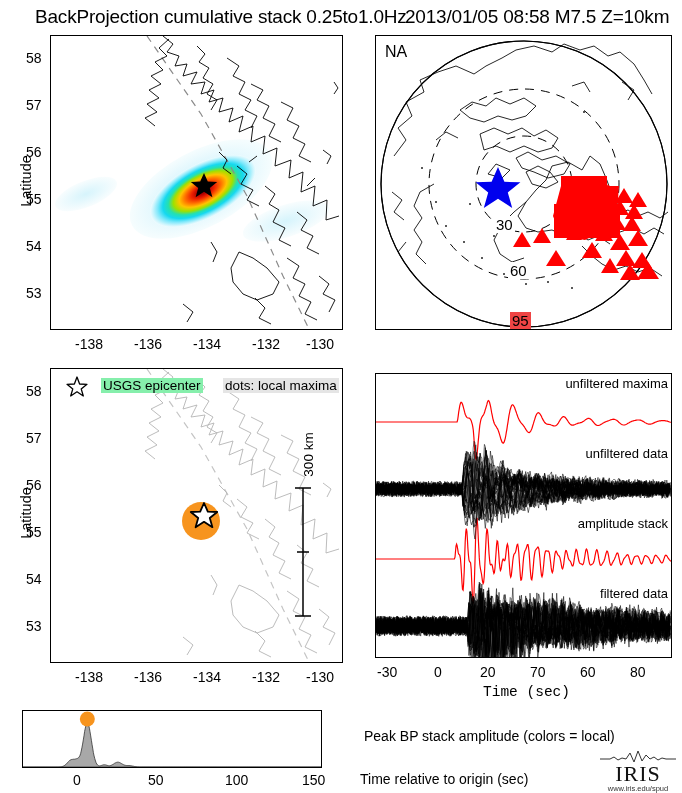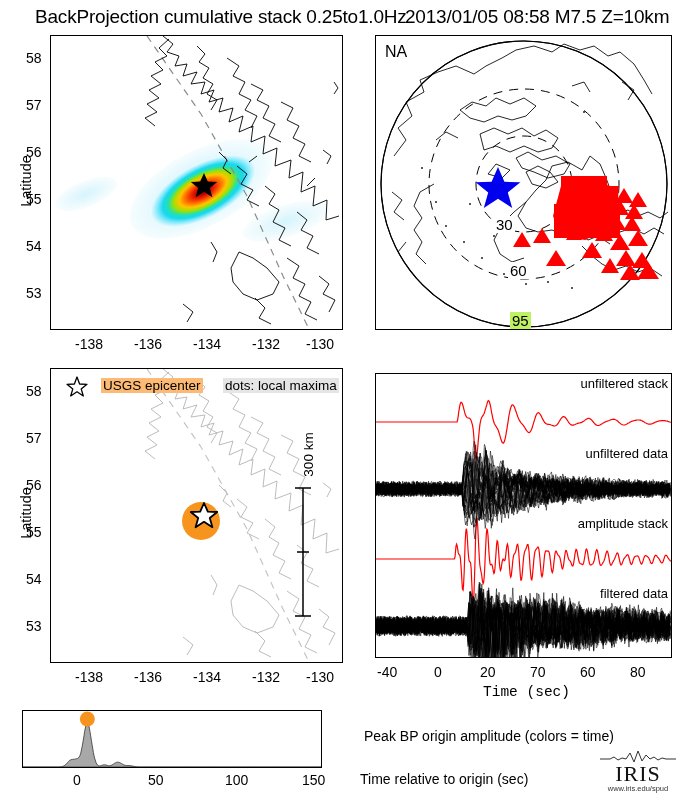--- a/index.html
+++ b/index.html
@@ -200,21 +200,21 @@
       </g>
 
       <g transform="translate(122,153)">
         <polygon points="0,-22 6.4,-7.2 22.4,-6.8 9.8,3.4 14.2,19 0,9.8 -14.2,19 -9.8,3.4 -22.4,-6.8 -6.4,-7.2" fill="#0000EE"></polygon>
       </g>
     </g>
   </svg>
   <div class="abs" style="left:9px;top:7px;font-size:16px;">NA</div>
   <div class="abs" style="left:118px;top:180px;font-size:15px;background:#fff;padding:0 2px;">30</div>
   <div class="abs" style="left:132px;top:226px;font-size:15px;background:#fff;padding:0 2px;">60</div>
-  <div class="abs" style="left:134px;top:276px;font-size:15px;background:#bef264;padding:0 2px;">95</div>
+  <div class="abs" style="left:134px;top:276px;font-size:15px;background:#ef4444;padding:0 2px;">95</div>
 </div>
 
 <div class="axbox" style="left:50px;top:368px;width:293px;height:295px;">
   <svg class="panel-svg" width="291" height="293" viewBox="0 0 291 293">
     <path d="M96 0 L150 78 L196 160 L232 240 L258 293" stroke="#c4c4c4" stroke-width="1.2" fill="none" stroke-dasharray="7 6"></path>
     <g stroke="#b4b4b4" stroke-width="0.9" fill="none" stroke-linejoin="round">
       <path d="M112 0 L122 8 L116 16 L128 20 L124 30 L136 28 L132 40 L146 36 L140 48
                L154 46 L150 58 L163 54 L158 66 L172 62 L168 76 L182 72 L178 86
                L192 80 L188 96 L202 90 L200 106 L214 100 L212 118 L226 112
                L224 130 L240 124 L238 142 L252 136 L250 156 L264 150 L262 170
@@ -250,21 +250,21 @@
       <line x1="252" y1="119" x2="252" y2="247"></line>
       <line x1="244" y1="119" x2="260" y2="119"></line>
       <line x1="244" y1="247" x2="260" y2="247"></line>
       <line x1="246" y1="183" x2="258" y2="183"></line>
     </g>
   </svg>
 
   <svg class="abs" style="left:14px;top:6px;" width="24" height="24" viewBox="0 0 24 24">
     <polygon points="12,2 14.6,9.0 22,9.3 16.2,13.9 18.3,21 12,16.8 5.7,21 7.8,13.9 2,9.3 9.4,9.0" fill="#fff" stroke="#000" stroke-width="1.3" stroke-linejoin="round"></polygon>
   </svg>
-  <div class="abs" style="left:50px;top:9px;font-size:13.5px;background:#fdba74;padding:0 2px;">USGS epicenter</div>
+  <div class="abs" style="left:50px;top:9px;font-size:13.5px;background:#86efac;padding:0 2px;">USGS epicenter</div>
   <div class="abs" style="left:172px;top:9px;font-size:13.5px;background:#e5e5e5;padding:0 2px;">dots: local maxima</div>
   <div class="abs" style="left:212px;top:78px;width:90px;text-align:center;font-size:13.5px;
               transform:rotate(-90deg);transform-origin:center center;">300 km</div>
 </div>
 <div class="axlabel-y" style="left:-24px;top:505px;width:100px;text-align:center;">Latitude</div>
 <div class="tick-lbl" style="left:26px;top:383px;">58</div>
 <div class="tick-lbl" style="left:26px;top:430px;">57</div>
 <div class="tick-lbl" style="left:26px;top:477px;">56</div>
 <div class="tick-lbl" style="left:26px;top:524px;">55</div>
 <div class="tick-lbl" style="left:26px;top:571px;">54</div>
@@ -329,44 +329,44 @@
         <path d="M0.0 248.3L0.9 244.1L1.7 247.6L2.6 247.1L3.4 253.3L4.3 248.7L5.2 247.8L6.0 257.0L6.9 252.6L7.7 247.5L8.6 245.9L9.5 256.9L10.3 258.8L11.2 257.2L12.0 244.0L12.9 246.1L13.8 259.0L14.6 251.8L15.5 255.4L16.3 245.8L17.2 259.1L18.1 246.1L18.9 248.2L19.8 252.5L20.7 246.5L21.5 250.0L22.4 249.1L23.2 255.4L24.1 243.1L25.0 259.0L25.8 259.1L26.7 247.1L27.5 244.5L28.4 243.1L29.3 257.6L30.1 258.9L31.0 244.1L31.8 244.2L32.7 253.5L33.6 252.7L34.4 244.8L35.3 245.3L36.1 250.6L37.0 257.2L37.9 249.7L38.7 244.7L39.6 258.2L40.4 244.9L41.3 254.8L42.2 242.1L43.0 245.3L43.9 251.4L44.7 252.9L45.6 252.9L46.5 256.8L47.3 247.5L48.2 242.6L49.0 246.8L49.9 242.4L50.8 242.3L51.6 249.1L52.5 247.0L53.3 255.5L54.2 256.7L55.1 251.1L55.9 251.2L56.8 251.7L57.6 243.2L58.5 242.0L59.4 247.4L60.2 253.0L61.1 248.9L62.0 259.2L62.8 257.1L63.7 253.2L64.5 247.1L65.4 255.9L66.3 246.8L67.1 242.2L68.0 258.4L68.8 242.3L69.7 242.0L70.6 251.1L71.4 248.8L72.3 243.5L73.1 254.9L74.0 248.2L74.9 250.1L75.7 244.0L76.6 259.1L77.4 256.5L78.3 251.3L79.2 246.8L80.0 242.9L80.9 244.8L81.7 249.8L82.6 247.3L83.5 258.7L84.3 242.3L85.2 255.7L86.0 257.0L86.9 249.0L87.8 248.7L88.6 259.3L89.5 249.5L90.3 243.6L91.2 253.4L92.1 266.8L92.9 269.7L93.8 270.6L94.6 264.2L95.5 250.3L96.4 234.5L97.2 238.9L98.1 230.5L98.9 251.9L99.8 259.9L100.7 257.2L101.5 255.1L102.4 274.1L103.3 270.5L104.1 248.8L105.0 231.1L105.8 226.8L106.7 246.5L107.6 239.2L108.4 253.7L109.3 253.2L110.1 261.9L111.0 273.1L111.9 264.4L112.7 264.5L113.6 236.4L114.4 234.7L115.3 242.1L116.2 252.7L117.0 241.8L117.9 242.4L118.7 256.5L119.6 267.7L120.5 276.7L121.3 261.3L122.2 255.0L123.0 245.4L123.9 246.9L124.8 235.9L125.6 237.8L126.5 247.7L127.3 257.0L128.2 256.0L129.1 276.2L129.9 266.9L130.8 252.7L131.6 246.6L132.5 244.6L133.4 246.7L134.2 242.5L135.1 241.4L135.9 245.6L136.8 258.1L137.7 270.3L138.5 259.8L139.4 259.7L140.2 242.6L141.1 239.6L142.0 246.1L142.8 245.9L143.7 246.5L144.6 240.6L145.4 246.0L146.3 268.1L147.1 256.1L148.0 253.5L148.9 254.0L149.7 254.5L150.6 256.1L151.4 248.9L152.3 229.9L153.2 232.1L154.0 248.3L154.9 258.0L155.7 264.6L156.6 259.1L157.5 255.7L158.3 256.5L159.2 253.2L160.0 241.6L160.9 239.7L161.8 231.5L162.6 240.2L163.5 253.7L164.3 260.2L165.2 258.2L166.1 254.4L166.9 248.6L167.8 248.2L168.6 239.2L169.5 247.6L170.4 238.9L171.2 250.2L172.1 256.4L172.9 261.3L173.8 252.4L174.7 259.9L175.5 264.9L176.4 250.4L177.2 242.4L178.1 239.5L179.0 239.0L179.8 246.6L180.7 256.1L181.5 253.3L182.4 263.8L183.3 260.6L184.1 252.4L185.0 260.4L185.9 260.4L186.7 254.0L187.6 231.8L188.4 246.2L189.3 248.4L190.2 255.4L191.0 247.0L191.9 247.4L192.7 261.8L193.6 260.5L194.5 252.9L195.3 254.1L196.2 241.1L197.0 250.2L197.9 243.8L198.8 256.1L199.6 253.4L200.5 246.4L201.3 252.3L202.2 260.0L203.1 250.3L203.9 246.4L204.8 237.5L205.6 243.3L206.5 251.3L207.4 254.6L208.2 254.7L209.1 247.3L209.9 258.3L210.8 262.1L211.7 264.3L212.5 261.2L213.4 252.7L214.2 250.8L215.1 245.9L216.0 249.3L216.8 237.7L217.7 248.7L218.5 254.8L219.4 250.8L220.3 262.1L221.1 248.0L222.0 250.3L222.8 245.9L223.7 243.8L224.6 251.4L225.4 252.9L226.3 248.1L227.2 258.9L228.0 254.8L228.9 267.5L229.7 248.5L230.6 254.2L231.5 254.7L232.3 243.3L233.2 242.8L234.0 239.4L234.9 240.5L235.8 254.7L236.6 247.6L237.5 265.5L238.3 250.4L239.2 262.4L240.1 247.9L240.9 255.2L241.8 251.4L242.6 250.9L243.5 236.8L244.4 251.3L245.2 258.3L246.1 248.8L246.9 251.6L247.8 256.4L248.7 261.4L249.5 258.0L250.4 252.7L251.2 245.1L252.1 240.4L253.0 251.3L253.8 253.0L254.7 258.5L255.5 249.7L256.4 253.3L257.3 258.0L258.1 246.2L259.0 245.2L259.8 248.4L260.7 247.9L261.6 248.2L262.4 244.0L263.3 248.8L264.1 252.2L265.0 258.8L265.9 248.8L266.7 253.5L267.6 257.2L268.4 254.6L269.3 247.4L270.2 252.8L271.0 240.0L271.9 258.2L272.8 248.0L273.6 262.4L274.5 256.1L275.3 249.7L276.2 262.1L277.1 244.7L277.9 247.2L278.8 249.6L279.6 247.4L280.5 257.1L281.4 246.7L282.2 246.9L283.1 254.3L283.9 263.0L284.8 262.9L285.7 253.7L286.5 245.8L287.4 253.0L288.2 240.9L289.1 256.1L290.0 247.6L290.8 242.8L291.7 259.6L292.5 246.5L293.4 251.3L294.3 254.8"></path>
         <path d="M0.0 250.2L0.9 248.4L1.7 259.6L2.6 252.6L3.4 262.2L4.3 257.1L5.2 255.0L6.0 257.4L6.9 260.2L7.7 251.8L8.6 261.9L9.5 249.6L10.3 255.3L11.2 251.0L12.0 252.1L12.9 259.8L13.8 249.9L14.6 260.1L15.5 257.9L16.3 253.9L17.2 252.6L18.1 261.5L18.9 257.9L19.8 256.0L20.7 259.1L21.5 261.8L22.4 254.5L23.2 250.9L24.1 245.7L25.0 254.2L25.8 255.3L26.7 245.0L27.5 250.1L28.4 246.3L29.3 251.2L30.1 250.6L31.0 255.2L31.8 247.0L32.7 246.2L33.6 260.0L34.4 259.9L35.3 246.5L36.1 245.2L37.0 257.0L37.9 256.2L38.7 260.4L39.6 258.6L40.4 251.7L41.3 255.6L42.2 253.4L43.0 256.4L43.9 245.7L44.7 247.8L45.6 248.7L46.5 256.4L47.3 258.2L48.2 254.4L49.0 261.5L49.9 257.1L50.8 261.9L51.6 245.9L52.5 251.7L53.3 262.3L54.2 260.3L55.1 252.6L55.9 250.3L56.8 246.4L57.6 245.2L58.5 256.3L59.4 252.6L60.2 251.4L61.1 249.9L62.0 259.8L62.8 256.5L63.7 257.5L64.5 255.9L65.4 244.9L66.3 252.0L67.1 245.2L68.0 248.4L68.8 245.4L69.7 257.4L70.6 250.0L71.4 245.7L72.3 253.4L73.1 249.7L74.0 256.8L74.9 260.2L75.7 259.9L76.6 259.2L77.4 252.9L78.3 249.0L79.2 257.8L80.0 256.1L80.9 244.9L81.7 258.8L82.6 249.9L83.5 254.9L84.3 258.5L85.2 248.8L86.0 249.3L86.9 258.7L87.8 246.7L88.6 260.8L89.5 254.1L90.3 249.6L91.2 250.3L92.1 256.8L92.9 260.1L93.8 252.4L94.6 243.7L95.5 233.8L96.4 235.8L97.2 235.9L98.1 260.6L98.9 266.5L99.8 276.6L100.7 281.2L101.5 275.5L102.4 263.5L103.3 236.2L104.1 229.0L105.0 233.4L105.8 242.5L106.7 254.6L107.6 260.9L108.4 265.1L109.3 267.7L110.1 280.2L111.0 271.0L111.9 240.0L112.7 223.2L113.6 235.6L114.4 242.2L115.3 243.8L116.2 256.4L117.0 249.7L117.9 264.0L118.7 287.9L119.6 272.8L120.5 245.8L121.3 239.6L122.2 228.1L123.0 242.1L123.9 251.6L124.8 247.6L125.6 249.3L126.5 272.3L127.3 276.1L128.2 268.4L129.1 256.6L129.9 239.2L130.8 232.0L131.6 235.9L132.5 247.9L133.4 249.5L134.2 245.6L135.1 256.6L135.9 283.1L136.8 280.0L137.7 265.3L138.5 244.4L139.4 238.6L140.2 238.1L141.1 245.3L142.0 240.3L142.8 244.2L143.7 262.6L144.6 272.9L145.4 277.0L146.3 267.8L147.1 257.9L148.0 250.0L148.9 255.1L149.7 244.9L150.6 245.4L151.4 235.6L152.3 256.3L153.2 266.6L154.0 273.2L154.9 259.4L155.7 259.7L156.6 260.1L157.5 253.0L158.3 247.1L159.2 233.5L160.0 236.7L160.9 245.4L161.8 261.0L162.6 272.7L163.5 264.4L164.3 266.6L165.2 256.9L166.1 251.2L166.9 249.7L167.8 246.3L168.6 231.8L169.5 234.6L170.4 249.7L171.2 265.1L172.1 257.8L172.9 267.8L173.8 269.7L174.7 252.6L175.5 261.9L176.4 241.5L177.2 236.0L178.1 234.3L179.0 246.1L179.8 261.4L180.7 266.8L181.5 255.5L182.4 261.9L183.3 257.8L184.1 259.4L185.0 242.8L185.9 246.9L186.7 238.9L187.6 253.5L188.4 260.3L189.3 259.4L190.2 255.5L191.0 271.8L191.9 272.8L192.7 260.0L193.6 244.5L194.5 242.8L195.3 234.9L196.2 244.1L197.0 254.3L197.9 252.1L198.8 266.3L199.6 258.0L200.5 257.7L201.3 261.9L202.2 258.4L203.1 237.6L203.9 232.8L204.8 236.8L205.6 256.2L206.5 253.0L207.4 260.0L208.2 252.0L209.1 269.7L209.9 259.2L210.8 249.9L211.7 258.0L212.5 248.6L213.4 240.3L214.2 238.0L215.1 255.2L216.0 244.4L216.8 262.0L217.7 264.2L218.5 266.4L219.4 257.4L220.3 261.1L221.1 244.4L222.0 252.0L222.8 238.6L223.7 252.3L224.6 242.4L225.4 252.1L226.3 262.0L227.2 269.7L228.0 269.4L228.9 265.1L229.7 242.3L230.6 247.3L231.5 247.9L232.3 245.3L233.2 250.2L234.0 255.4L234.9 253.9L235.8 258.7L236.6 258.2L237.5 267.0L238.3 252.2L239.2 255.2L240.1 256.6L240.9 241.2L241.8 240.3L242.6 255.2L243.5 263.6L244.4 265.8L245.2 258.9L246.1 260.2L246.9 252.9L247.8 246.4L248.7 250.9L249.5 239.4L250.4 237.9L251.2 252.2L252.1 250.4L253.0 262.6L253.8 265.2L254.7 259.6L255.5 251.8L256.4 257.6L257.3 258.5L258.1 247.8L259.0 237.5L259.8 248.8L260.7 257.6L261.6 254.2L262.4 257.6L263.3 255.8L264.1 263.6L265.0 258.2L265.9 246.3L266.7 254.3L267.6 240.4L268.4 253.0L269.3 253.5L270.2 252.5L271.0 260.6L271.9 250.6L272.8 254.0L273.6 260.5L274.5 250.1L275.3 256.5L276.2 250.9L277.1 240.5L277.9 240.2L278.8 242.8L279.6 260.6L280.5 259.3L281.4 252.0L282.2 265.2L283.1 264.0L283.9 250.3L284.8 255.6L285.7 244.0L286.5 255.4L287.4 243.8L288.2 244.5L289.1 261.0L290.0 260.6L290.8 266.8L291.7 258.4L292.5 257.1L293.4 254.4L294.3 253.7"></path>
         <path d="M0.0 249.0L0.9 251.1L1.7 258.4L2.6 258.2L3.4 247.1L4.3 259.6L5.2 257.4L6.0 249.7L6.9 254.2L7.7 255.1L8.6 258.6L9.5 255.7L10.3 250.8L11.2 249.5L12.0 256.9L12.9 244.8L13.8 244.5L14.6 247.8L15.5 245.0L16.3 251.4L17.2 259.1L18.1 255.7L18.9 251.5L19.8 246.6L20.7 247.5L21.5 260.0L22.4 248.4L23.2 252.4L24.1 244.4L25.0 261.3L25.8 256.8L26.7 258.7L27.5 251.2L28.4 250.9L29.3 245.2L30.1 260.5L31.0 246.7L31.8 250.2L32.7 247.3L33.6 251.5L34.4 244.0L35.3 256.2L36.1 255.1L37.0 245.8L37.9 255.9L38.7 248.4L39.6 261.2L40.4 249.5L41.3 245.5L42.2 260.1L43.0 246.2L43.9 249.1L44.7 255.2L45.6 258.5L46.5 252.1L47.3 253.3L48.2 255.3L49.0 252.0L49.9 248.9L50.8 247.4L51.6 251.0L52.5 245.0L53.3 257.8L54.2 247.8L55.1 256.3L55.9 249.2L56.8 252.7L57.6 259.6L58.5 247.5L59.4 244.1L60.2 253.0L61.1 252.5L62.0 249.7L62.8 246.5L63.7 260.2L64.5 248.7L65.4 247.8L66.3 249.8L67.1 260.3L68.0 253.0L68.8 251.7L69.7 257.9L70.6 249.3L71.4 247.3L72.3 251.5L73.1 261.1L74.0 247.2L74.9 261.3L75.7 249.5L76.6 244.8L77.4 260.4L78.3 250.1L79.2 254.8L80.0 260.2L80.9 249.8L81.7 259.5L82.6 254.7L83.5 245.0L84.3 261.2L85.2 255.9L86.0 257.6L86.9 251.3L87.8 247.0L88.6 245.8L89.5 255.2L90.3 252.9L91.2 245.6L92.1 242.2L92.9 228.1L93.8 235.6L94.6 253.9L95.5 261.8L96.4 260.5L97.2 266.2L98.1 279.2L98.9 268.1L99.8 245.5L100.7 239.0L101.5 241.8L102.4 233.5L103.3 242.7L104.1 250.3L105.0 256.7L105.8 265.4L106.7 286.1L107.6 276.2L108.4 252.9L109.3 240.7L110.1 244.6L111.0 242.2L111.9 233.8L112.7 237.1L113.6 246.0L114.4 260.1L115.3 283.3L116.2 273.0L117.0 263.1L117.9 251.8L118.7 234.6L119.6 241.2L120.5 237.7L121.3 237.5L122.2 250.6L123.0 261.8L123.9 280.5L124.8 276.1L125.6 265.2L126.5 258.2L127.3 248.5L128.2 250.9L129.1 235.8L129.9 230.1L130.8 236.1L131.6 256.1L132.5 268.3L133.4 273.2L134.2 271.7L135.1 260.8L135.9 244.2L136.8 247.3L137.7 235.8L138.5 230.6L139.4 239.1L140.2 253.9L141.1 264.4L142.0 273.7L142.8 264.6L143.7 251.9L144.6 257.2L145.4 248.2L146.3 241.9L147.1 234.6L148.0 228.3L148.9 242.7L149.7 254.0L150.6 266.0L151.4 267.2L152.3 267.4L153.2 260.6L154.0 250.2L154.9 247.5L155.7 233.7L156.6 234.2L157.5 237.8L158.3 247.7L159.2 269.7L160.0 258.7L160.9 263.4L161.8 269.0L162.6 256.8L163.5 255.8L164.3 249.8L165.2 233.3L166.1 236.3L166.9 247.3L167.8 250.1L168.6 267.4L169.5 265.3L170.4 267.1L171.2 259.4L172.1 254.3L172.9 254.9L173.8 239.2L174.7 243.8L175.5 241.7L176.4 250.6L177.2 247.2L178.1 263.6L179.0 255.0L179.8 264.3L180.7 262.7L181.5 255.5L182.4 235.3L183.3 234.2L184.1 243.5L185.0 244.7L185.9 254.1L186.7 248.9L187.6 267.4L188.4 270.0L189.3 268.4L190.2 253.3L191.0 239.6L191.9 233.6L192.7 249.0L193.6 241.3L194.5 255.8L195.3 259.0L196.2 265.2L197.0 258.4L197.9 274.2L198.8 264.5L199.6 257.1L200.5 250.3L201.3 245.5L202.2 238.7L203.1 254.3L203.9 251.1L204.8 257.3L205.6 266.4L206.5 267.9L207.4 255.2L208.2 248.7L209.1 250.8L209.9 243.1L210.8 252.0L211.7 244.9L212.5 245.0L213.4 249.1L214.2 265.4L215.1 273.0L216.0 270.6L216.8 252.5L217.7 246.9L218.5 243.1L219.4 241.1L220.3 252.9L221.1 240.3L222.0 245.4L222.8 252.5L223.7 258.9L224.6 255.8L225.4 259.8L226.3 254.6L227.2 254.9L228.0 250.6L228.9 249.2L229.7 246.2L230.6 244.6L231.5 246.9L232.3 266.6L233.2 259.7L234.0 257.8L234.9 265.5L235.8 261.1L236.6 247.8L237.5 254.7L238.3 249.4L239.2 245.0L240.1 245.0L240.9 248.0L241.8 254.0L242.6 256.6L243.5 265.2L244.4 261.7L245.2 245.3L246.1 256.6L246.9 239.3L247.8 238.4L248.7 244.3L249.5 247.2L250.4 265.3L251.2 263.4L252.1 264.5L253.0 258.1L253.8 256.2L254.7 242.9L255.5 254.2L256.4 240.6L257.3 247.6L258.1 260.0L259.0 260.7L259.8 265.4L260.7 255.0L261.6 265.7L262.4 261.2L263.3 253.4L264.1 246.1L265.0 243.3L265.9 254.0L266.7 249.5L267.6 248.1L268.4 260.6L269.3 250.8L270.2 259.7L271.0 257.0L271.9 254.2L272.8 246.1L273.6 243.6L274.5 253.0L275.3 255.8L276.2 257.2L277.1 258.1L277.9 256.9L278.8 265.2L279.6 260.6L280.5 252.9L281.4 245.2L282.2 247.6L283.1 249.9L283.9 247.2L284.8 248.2L285.7 252.7L286.5 255.9L287.4 262.6L288.2 250.8L289.1 255.4L290.0 261.6L290.8 257.9L291.7 254.3L292.5 241.2L293.4 253.8L294.3 252.2"></path>
         <path d="M0.0 251.0L0.9 258.0L1.7 254.1L2.6 259.3L3.4 251.8L4.3 242.4L5.2 244.7L6.0 250.9L6.9 256.5L7.7 245.5L8.6 242.6L9.5 248.6L10.3 253.4L11.2 254.9L12.0 250.1L12.9 242.7L13.8 259.5L14.6 244.5L15.5 242.8L16.3 251.3L17.2 256.1L18.1 244.4L18.9 245.8L19.8 243.0L20.7 258.9L21.5 255.9L22.4 245.7L23.2 247.6L24.1 250.7L25.0 259.3L25.8 243.8L26.7 250.0L27.5 257.0L28.4 243.2L29.3 246.6L30.1 256.8L31.0 244.8L31.8 246.0L32.7 253.2L33.6 243.7L34.4 255.1L35.3 257.3L36.1 248.4L37.0 246.1L37.9 248.7L38.7 248.5L39.6 249.5L40.4 246.3L41.3 249.8L42.2 251.9L43.0 245.1L43.9 247.4L44.7 248.9L45.6 257.2L46.5 255.3L47.3 251.0L48.2 244.6L49.0 246.1L49.9 249.0L50.8 254.6L51.6 248.7L52.5 256.6L53.3 253.6L54.2 252.0L55.1 244.8L55.9 245.8L56.8 247.8L57.6 252.1L58.5 251.8L59.4 255.9L60.2 243.7L61.1 243.8L62.0 247.3L62.8 249.8L63.7 258.7L64.5 242.4L65.4 252.8L66.3 253.5L67.1 256.0L68.0 250.7L68.8 244.3L69.7 256.0L70.6 248.7L71.4 258.9L72.3 250.8L73.1 253.1L74.0 249.4L74.9 246.8L75.7 254.0L76.6 247.6L77.4 253.8L78.3 253.9L79.2 253.1L80.0 252.9L80.9 256.7L81.7 250.8L82.6 243.3L83.5 257.5L84.3 247.4L85.2 256.4L86.0 248.5L86.9 242.6L87.8 247.7L88.6 243.7L89.5 248.4L90.3 250.7L91.2 256.4L92.1 235.4L92.9 229.6L93.8 237.0L94.6 236.7L95.5 257.3L96.4 274.0L97.2 267.8L98.1 282.8L98.9 268.3L99.8 262.7L100.7 232.7L101.5 225.6L102.4 230.6L103.3 234.4L104.1 236.2L105.0 248.7L105.8 263.6L106.7 278.4L107.6 285.1L108.4 259.9L109.3 229.1L110.1 227.7L111.0 232.2L111.9 230.5L112.7 232.6L113.6 234.1L114.4 259.0L115.3 281.2L116.2 291.0L117.0 258.7L117.9 247.3L118.7 230.5L119.6 241.6L120.5 238.2L121.3 226.9L122.2 237.4L123.0 249.3L123.9 268.1L124.8 285.3L125.6 275.2L126.5 257.6L127.3 248.0L128.2 247.9L129.1 239.3L129.9 235.1L130.8 228.3L131.6 241.3L132.5 268.1L133.4 284.4L134.2 265.7L135.1 256.5L135.9 246.0L136.8 257.4L137.7 242.0L138.5 235.8L139.4 229.4L140.2 230.5L141.1 259.1L142.0 264.8L142.8 263.4L143.7 259.1L144.6 256.2L145.4 249.1L146.3 241.7L147.1 235.2L148.0 234.7L148.9 234.9L149.7 256.2L150.6 271.7L151.4 260.4L152.3 265.0L153.2 268.7L154.0 262.0L154.9 245.0L155.7 238.4L156.6 232.2L157.5 223.4L158.3 237.2L159.2 265.0L160.0 270.9L160.9 254.5L161.8 254.3L162.6 269.5L163.5 266.9L164.3 237.2L165.2 237.3L166.1 231.5L166.9 234.4L167.8 244.3L168.6 256.6L169.5 253.4L170.4 260.6L171.2 263.5L172.1 261.6L172.9 252.7L173.8 245.0L174.7 234.4L175.5 244.9L176.4 254.6L177.2 255.1L178.1 255.2L179.0 255.4L179.8 273.0L180.7 266.9L181.5 261.3L182.4 249.9L183.3 231.7L184.1 244.0L185.0 236.5L185.9 245.1L186.7 249.4L187.6 256.2L188.4 265.2L189.3 267.3L190.2 258.0L191.0 244.0L191.9 247.3L192.7 231.6L193.6 239.1L194.5 248.8L195.3 248.5L196.2 258.7L197.0 269.6L197.9 276.0L198.8 265.5L199.6 253.3L200.5 250.6L201.3 232.3L202.2 234.3L203.1 240.9L203.9 243.9L204.8 241.8L205.6 253.2L206.5 269.8L207.4 272.7L208.2 261.0L209.1 243.6L209.9 244.5L210.8 239.8L211.7 241.7L212.5 245.8L213.4 248.1L214.2 263.7L215.1 271.9L216.0 267.0L216.8 250.6L217.7 260.6L218.5 239.6L219.4 239.0L220.3 240.4L221.1 241.7L222.0 246.6L222.8 247.3L223.7 265.8L224.6 267.1L225.4 263.8L226.3 256.1L227.2 244.8L228.0 246.2L228.9 251.1L229.7 232.2L230.6 233.9L231.5 248.8L232.3 259.0L233.2 267.8L234.0 262.4L234.9 262.3L235.8 248.8L236.6 244.4L237.5 246.2L238.3 235.5L239.2 232.0L240.1 243.7L240.9 253.2L241.8 254.0L242.6 257.4L243.5 251.3L244.4 260.6L245.2 257.6L246.1 252.8L246.9 240.3L247.8 239.8L248.7 243.9L249.5 252.8L250.4 255.3L251.2 249.2L252.1 256.6L253.0 251.9L253.8 249.4L254.7 242.8L255.5 238.6L256.4 234.2L257.3 246.8L258.1 249.9L259.0 250.6L259.8 259.2L260.7 265.2L261.6 264.6L262.4 254.8L263.3 249.2L264.1 251.5L265.0 239.5L265.9 237.3L266.7 246.9L267.6 257.2L268.4 244.8L269.3 257.8L270.2 250.8L271.0 260.1L271.9 261.4L272.8 253.3L273.6 246.6L274.5 243.4L275.3 240.5L276.2 250.7L277.1 243.9L277.9 250.7L278.8 249.5L279.6 260.0L280.5 257.5L281.4 257.2L282.2 238.7L283.1 238.2L283.9 238.9L284.8 252.5L285.7 253.7L286.5 254.2L287.4 247.8L288.2 267.0L289.1 255.7L290.0 252.3L290.8 249.0L291.7 250.0L292.5 239.4L293.4 247.8L294.3 254.0"></path>
         <path d="M0.0 259.1L0.9 247.9L1.7 250.1L2.6 251.9L3.4 249.0L4.3 254.6L5.2 259.5L6.0 245.9L6.9 258.6L7.7 245.5L8.6 255.4L9.5 257.6L10.3 258.0L11.2 256.3L12.0 244.6L12.9 253.2L13.8 244.0L14.6 250.9L15.5 259.6L16.3 260.7L17.2 247.3L18.1 250.7L18.9 255.7L19.8 258.6L20.7 250.7L21.5 251.1L22.4 253.2L23.2 259.8L24.1 250.1L25.0 259.1L25.8 255.7L26.7 252.3L27.5 260.0L28.4 246.2L29.3 255.6L30.1 244.3L31.0 254.4L31.8 249.8L32.7 257.0L33.6 257.2L34.4 260.8L35.3 246.2L36.1 257.4L37.0 253.4L37.9 250.9L38.7 259.8L39.6 248.1L40.4 259.2L41.3 251.6L42.2 247.4L43.0 260.5L43.9 259.3L44.7 245.1L45.6 245.6L46.5 253.3L47.3 254.7L48.2 259.4L49.0 246.5L49.9 260.5L50.8 248.2L51.6 248.1L52.5 248.3L53.3 259.3L54.2 246.1L55.1 260.9L55.9 254.9L56.8 245.0L57.6 257.8L58.5 261.0L59.4 254.5L60.2 252.5L61.1 249.2L62.0 246.2L62.8 259.2L63.7 259.8L64.5 254.5L65.4 248.0L66.3 252.9L67.1 259.1L68.0 258.1L68.8 244.8L69.7 253.7L70.6 256.8L71.4 250.1L72.3 244.9L73.1 253.0L74.0 247.9L74.9 248.3L75.7 250.7L76.6 255.8L77.4 259.7L78.3 250.9L79.2 256.6L80.0 247.1L80.9 247.5L81.7 246.0L82.6 253.0L83.5 251.6L84.3 246.7L85.2 250.5L86.0 258.1L86.9 249.3L87.8 247.2L88.6 246.5L89.5 250.5L90.3 244.8L91.2 255.2L92.1 242.5L92.9 232.0L93.8 240.0L94.6 263.7L95.5 276.9L96.4 287.8L97.2 272.5L98.1 268.2L98.9 242.1L99.8 229.1L100.7 227.3L101.5 235.9L102.4 241.1L103.3 251.5L104.1 256.2L105.0 280.9L105.8 285.8L106.7 278.2L107.6 248.9L108.4 235.5L109.3 223.8L110.1 245.1L111.0 235.6L111.9 246.2L112.7 239.2L113.6 274.1L114.4 283.3L115.3 288.5L116.2 258.3L117.0 239.1L117.9 230.3L118.7 241.4L119.6 236.9L120.5 232.8L121.3 233.1L122.2 262.7L123.0 285.7L123.9 282.6L124.8 260.3L125.6 248.3L126.5 240.7L127.3 241.1L128.2 236.1L129.1 226.3L129.9 228.6L130.8 249.9L131.6 272.2L132.5 275.3L133.4 270.8L134.2 256.3L135.1 255.8L135.9 238.5L136.8 245.9L137.7 234.4L138.5 228.4L139.4 252.2L140.2 275.1L141.1 283.9L142.0 266.5L142.8 254.6L143.7 258.7L144.6 258.6L145.4 249.5L146.3 235.7L147.1 233.3L148.0 248.1L148.9 254.4L149.7 263.5L150.6 266.2L151.4 261.3L152.3 263.0L153.2 255.2L154.0 254.8L154.9 232.6L155.7 227.9L156.6 231.1L157.5 249.2L158.3 268.8L159.2 258.1L160.0 263.9L160.9 258.4L161.8 263.5L162.6 248.6L163.5 231.6L164.3 230.7L165.2 232.8L166.1 243.9L166.9 250.1L167.8 265.5L168.6 262.3L169.5 273.4L170.4 274.4L171.2 252.9L172.1 242.9L172.9 239.6L173.8 224.6L174.7 236.7L175.5 257.6L176.4 254.1L177.2 265.1L178.1 270.1L179.0 267.5L179.8 266.1L180.7 242.5L181.5 233.6L182.4 238.3L183.3 239.8L184.1 256.3L185.0 250.7L185.9 257.2L186.7 263.7L187.6 261.6L188.4 274.4L189.3 256.2L190.2 238.2L191.0 245.9L191.9 240.4L192.7 250.2L193.6 253.0L194.5 244.1L195.3 255.9L196.2 268.6L197.0 268.7L197.9 260.6L198.8 251.7L199.6 234.7L200.5 237.1L201.3 244.0L202.2 244.0L203.1 243.7L203.9 254.3L204.8 268.4L205.6 269.2L206.5 263.5L207.4 252.6L208.2 251.6L209.1 240.4L209.9 247.5L210.8 234.4L211.7 246.0L212.5 248.9L213.4 257.8L214.2 266.0L215.1 260.0L216.0 250.3L216.8 253.6L217.7 252.8L218.5 237.9L219.4 243.3L220.3 237.1L221.1 252.9L222.0 262.2L222.8 257.7L223.7 259.6L224.6 254.9L225.4 252.2L226.3 251.9L227.2 237.7L228.0 245.5L228.9 237.7L229.7 242.8L230.6 259.3L231.5 264.6L232.3 266.3L233.2 265.7L234.0 262.5L234.9 250.1L235.8 243.4L236.6 239.1L237.5 246.0L238.3 234.7L239.2 251.9L240.1 262.6L240.9 255.1L241.8 260.1L242.6 261.8L243.5 248.8L244.4 246.1L245.2 252.9L246.1 245.4L246.9 243.2L247.8 255.8L248.7 249.8L249.5 259.2L250.4 260.8L251.2 257.1L252.1 255.1L253.0 248.6L253.8 246.1L254.7 251.3L255.5 244.9L256.4 237.1L257.3 245.3L258.1 256.9L259.0 259.4L259.8 265.5L260.7 252.1L261.6 257.2L262.4 248.4L263.3 247.1L264.1 241.2L265.0 239.6L265.9 247.2L266.7 253.1L267.6 264.3L268.4 256.6L269.3 255.1L270.2 261.9L271.0 260.6L271.9 247.4L272.8 251.4L273.6 245.9L274.5 252.0L275.3 258.9L276.2 246.0L277.1 261.8L277.9 264.0L278.8 253.4L279.6 253.2L280.5 257.7L281.4 238.1L282.2 246.6L283.1 251.8L283.9 256.1L284.8 248.4L285.7 256.8L286.5 255.5L287.4 264.9L288.2 264.4L289.1 260.1L290.0 249.0L290.8 252.3L291.7 241.9L292.5 251.9L293.4 245.9L294.3 256.7"></path>
         <path d="M0.0 258.7L0.9 254.8L1.7 253.3L2.6 251.6L3.4 245.5L4.3 254.1L5.2 252.2L6.0 247.9L6.9 254.5L7.7 250.5L8.6 258.5L9.5 247.4L10.3 254.7L11.2 247.6L12.0 249.6L12.9 254.4L13.8 243.2L14.6 255.0L15.5 245.1L16.3 251.8L17.2 258.6L18.1 243.0L18.9 258.0L19.8 248.0L20.7 247.0L21.5 254.9L22.4 244.1L23.2 257.9L24.1 255.0L25.0 258.0L25.8 251.9L26.7 252.8L27.5 259.6L28.4 245.7L29.3 253.1L30.1 248.3L31.0 253.6L31.8 251.9L32.7 251.3L33.6 245.4L34.4 244.2L35.3 248.8L36.1 247.2L37.0 253.8L37.9 249.1L38.7 251.9L39.6 255.4L40.4 251.7L41.3 257.7L42.2 250.2L43.0 257.0L43.9 255.3L44.7 257.5L45.6 252.5L46.5 257.9L47.3 254.4L48.2 257.0L49.0 250.3L49.9 259.5L50.8 257.4L51.6 243.1L52.5 253.4L53.3 244.6L54.2 248.9L55.1 252.2L55.9 242.9L56.8 245.9L57.6 259.1L58.5 253.4L59.4 245.8L60.2 256.0L61.1 256.7L62.0 256.0L62.8 248.0L63.7 251.3L64.5 244.8L65.4 252.5L66.3 248.4L67.1 259.9L68.0 256.5L68.8 257.8L69.7 248.5L70.6 247.0L71.4 260.3L72.3 257.8L73.1 254.1L74.0 244.7L74.9 260.2L75.7 251.8L76.6 256.4L77.4 251.3L78.3 253.5L79.2 256.4L80.0 248.7L80.9 246.1L81.7 253.8L82.6 257.1L83.5 259.0L84.3 247.1L85.2 257.7L86.0 253.2L86.9 251.8L87.8 250.6L88.6 247.0L89.5 247.3L90.3 246.6L91.2 257.1L92.1 255.1L92.9 268.5L93.8 263.6L94.6 269.7L95.5 263.0L96.4 257.6L97.2 234.2L98.1 231.8L98.9 237.6L99.8 242.8L100.7 257.5L101.5 259.5L102.4 260.3L103.3 282.2L104.1 281.9L105.0 260.2L105.8 237.7L106.7 219.5L107.6 227.6L108.4 250.8L109.3 248.3L110.1 240.9L111.0 254.7L111.9 265.9L112.7 280.4L113.6 271.2L114.4 252.5L115.3 237.7L116.2 239.5L117.0 245.3L117.9 236.8L118.7 238.8L119.6 255.7L120.5 264.3L121.3 280.9L122.2 273.1L123.0 261.0L123.9 233.2L124.8 246.8L125.6 240.5L126.5 238.0L127.3 228.7L128.2 248.9L129.1 264.2L129.9 270.6L130.8 274.4L131.6 261.2L132.5 242.3L133.4 252.1L134.2 240.1L135.1 244.3L135.9 234.3L136.8 246.4L137.7 249.9L138.5 275.6L139.4 268.7L140.2 269.4L141.1 245.0L142.0 255.7L142.8 245.4L143.7 235.6L144.6 229.3L145.4 230.2L146.3 253.9L147.1 270.9L148.0 262.1L148.9 269.8L149.7 261.8L150.6 255.2L151.4 252.3L152.3 250.4L153.2 230.2L154.0 237.4L154.9 251.7L155.7 257.1L156.6 263.6L157.5 255.9L158.3 261.1L159.2 265.6L160.0 257.0L160.9 244.5L161.8 236.5L162.6 236.0L163.5 249.3L164.3 260.8L165.2 259.6L166.1 262.2L166.9 266.8L167.8 263.3L168.6 250.6L169.5 257.5L170.4 236.2L171.2 228.8L172.1 235.8L172.9 248.8L173.8 262.2L174.7 263.1L175.5 255.1L176.4 263.9L177.2 266.5L178.1 246.4L179.0 241.3L179.8 238.4L180.7 235.8L181.5 240.2L182.4 248.5L183.3 248.0L184.1 258.1L185.0 259.5L185.9 258.0L186.7 265.0L187.6 251.9L188.4 230.2L189.3 235.1L190.2 241.9L191.0 249.3L191.9 252.4L192.7 263.3L193.6 258.4L194.5 269.3L195.3 262.9L196.2 254.7L197.0 247.3L197.9 247.6L198.8 250.1L199.6 238.0L200.5 252.5L201.3 250.8L202.2 260.9L203.1 270.8L203.9 263.9L204.8 252.7L205.6 251.2L206.5 235.4L207.4 237.8L208.2 244.6L209.1 241.3L209.9 246.5L210.8 254.3L211.7 268.4L212.5 259.3L213.4 254.0L214.2 242.5L215.1 247.3L216.0 241.8L216.8 241.0L217.7 248.1L218.5 246.4L219.4 253.8L220.3 252.3L221.1 267.2L222.0 257.9L222.8 246.9L223.7 251.4L224.6 255.1L225.4 249.7L226.3 251.1L227.2 249.3L228.0 243.1L228.9 259.8L229.7 253.7L230.6 262.6L231.5 258.5L232.3 259.2L233.2 256.8L234.0 238.8L234.9 251.2L235.8 246.2L236.6 241.5L237.5 262.9L238.3 259.0L239.2 265.9L240.1 264.0L240.9 258.6L241.8 252.8L242.6 242.7L243.5 236.6L244.4 250.3L245.2 239.9L246.1 245.8L246.9 262.5L247.8 261.9L248.7 266.9L249.5 264.6L250.4 261.6L251.2 251.0L252.1 246.5L253.0 250.6L253.8 244.5L254.7 253.4L255.5 259.8L256.4 251.5L257.3 250.5L258.1 263.7L259.0 250.8L259.8 251.4L260.7 241.0L261.6 241.2L262.4 241.0L263.3 247.9L264.1 248.6L265.0 258.6L265.9 254.1L266.7 262.7L267.6 250.0L268.4 252.8L269.3 249.3L270.2 239.2L271.0 245.5L271.9 253.6L272.8 257.7L273.6 252.0L274.5 251.3L275.3 256.7L276.2 258.6L277.1 259.6L277.9 260.0L278.8 248.1L279.6 248.6L280.5 251.9L281.4 254.1L282.2 254.0L283.1 254.7L283.9 262.6L284.8 252.1L285.7 256.3L286.5 247.7L287.4 246.7L288.2 244.3L289.1 244.7L290.0 250.0L290.8 251.2L291.7 243.9L292.5 247.7L293.4 249.5L294.3 265.1"></path>
         <path d="M0.0 245.9L0.9 247.5L1.7 246.3L2.6 250.7L3.4 256.7L4.3 253.7L5.2 260.6L6.0 254.3L6.9 260.6L7.7 247.2L8.6 250.3L9.5 245.5L10.3 254.5L11.2 252.2L12.0 254.3L12.9 252.8L13.8 243.6L14.6 256.1L15.5 250.3L16.3 250.4L17.2 252.6L18.1 255.7L18.9 247.7L19.8 255.0L20.7 260.6L21.5 249.9L22.4 253.8L23.2 245.5L24.1 248.7L25.0 246.9L25.8 244.1L26.7 254.5L27.5 253.6L28.4 251.7L29.3 243.7L30.1 247.2L31.0 254.5L31.8 256.9L32.7 248.1L33.6 245.8L34.4 246.2L35.3 256.5L36.1 243.8L37.0 244.2L37.9 255.3L38.7 253.6L39.6 251.1L40.4 251.9L41.3 260.2L42.2 259.4L43.0 251.0L43.9 244.9L44.7 255.1L45.6 244.6L46.5 243.7L47.3 257.2L48.2 254.6L49.0 257.2L49.9 253.5L50.8 244.3L51.6 244.3L52.5 254.0L53.3 257.2L54.2 249.9L55.1 250.5L55.9 244.2L56.8 250.4L57.6 254.7L58.5 257.5L59.4 244.6L60.2 260.5L61.1 254.5L62.0 253.4L62.8 244.9L63.7 257.0L64.5 255.6L65.4 243.7L66.3 257.4L67.1 251.7L68.0 245.0L68.8 260.0L69.7 243.8L70.6 255.4L71.4 247.6L72.3 260.4L73.1 257.5L74.0 250.0L74.9 244.0L75.7 248.4L76.6 258.2L77.4 255.3L78.3 249.6L79.2 250.8L80.0 248.9L80.9 249.4L81.7 260.6L82.6 243.2L83.5 260.6L84.3 246.4L85.2 258.7L86.0 255.1L86.9 249.0L87.8 252.6L88.6 245.6L89.5 250.4L90.3 243.4L91.2 262.6L92.1 261.0L92.9 254.7L93.8 232.3L94.6 217.2L95.5 220.4L96.4 227.7L97.2 243.3L98.1 270.3L98.9 286.9L99.8 276.1L100.7 269.4L101.5 262.9L102.4 246.8L103.3 216.6L104.1 208.9L105.0 231.8L105.8 246.4L106.7 255.6L107.6 258.8L108.4 269.1L109.3 281.5L110.1 277.4L111.0 249.0L111.9 223.3L112.7 224.9L113.6 237.9L114.4 249.5L115.3 241.5L116.2 246.0L117.0 259.9L117.9 280.8L118.7 289.0L119.6 259.6L120.5 241.0L121.3 221.1L122.2 224.3L123.0 241.1L123.9 246.1L124.8 253.5L125.6 259.2L126.5 289.2L127.3 287.6L128.2 275.6L129.1 236.9L129.9 238.4L130.8 228.2L131.6 234.7L132.5 245.7L133.4 241.3L134.2 258.7L135.1 283.3L135.9 285.3L136.8 272.6L137.7 255.0L138.5 247.7L139.4 234.4L140.2 245.0L141.1 237.5L142.0 226.3L142.8 248.5L143.7 274.1L144.6 272.0L145.4 274.1L146.3 249.5L147.1 248.1L148.0 247.8L148.9 240.2L149.7 235.9L150.6 232.3L151.4 241.8L152.3 256.5L153.2 270.0L154.0 276.8L154.9 258.5L155.7 260.4L156.6 249.6L157.5 248.2L158.3 229.0L159.2 230.2L160.0 238.4L160.9 259.0L161.8 277.6L162.6 266.6L163.5 270.9L164.3 263.6L165.2 252.7L166.1 250.2L166.9 237.7L167.8 235.2L168.6 233.7L169.5 250.0L170.4 262.4L171.2 272.9L172.1 270.1L172.9 254.8L173.8 264.1L174.7 251.4L175.5 243.1L176.4 223.8L177.2 233.9L178.1 238.8L179.0 249.7L179.8 271.6L180.7 258.7L181.5 268.5L182.4 255.5L183.3 260.1L184.1 243.2L185.0 229.1L185.9 226.2L186.7 235.0L187.6 244.7L188.4 262.5L189.3 255.9L190.2 267.8L191.0 264.5L191.9 255.8L192.7 259.4L193.6 236.4L194.5 237.0L195.3 230.2L196.2 249.1L197.0 256.2L197.9 250.2L198.8 259.5L199.6 266.2L200.5 273.6L201.3 261.8L202.2 246.1L203.1 238.0L203.9 235.5L204.8 246.6L205.6 245.4L206.5 260.0L207.4 257.2L208.2 260.1L209.1 261.1L209.9 255.1L210.8 244.7L211.7 243.9L212.5 236.0L213.4 245.3L214.2 250.0L215.1 247.8L216.0 259.9L216.8 263.9L217.7 266.4L218.5 258.7L219.4 259.7L220.3 244.6L221.1 236.0L222.0 239.5L222.8 241.7L223.7 243.5L224.6 257.6L225.4 264.1L226.3 267.9L227.2 263.6L228.0 254.3L228.9 245.7L229.7 241.0L230.6 246.6L231.5 250.4L232.3 234.5L233.2 252.4L234.0 249.3L234.9 267.4L235.8 261.6L236.6 255.4L237.5 247.3L238.3 240.9L239.2 241.1L240.1 241.0L240.9 241.7L241.8 235.3L242.6 258.0L243.5 264.1L244.4 261.1L245.2 257.8L246.1 251.7L246.9 258.3L247.8 249.8L248.7 248.1L249.5 246.8L250.4 233.5L251.2 245.2L252.1 251.0L253.0 267.6L253.8 258.1L254.7 267.5L255.5 248.1L256.4 247.4L257.3 245.6L258.1 246.9L259.0 242.2L259.8 248.5L260.7 244.8L261.6 251.3L262.4 254.3L263.3 258.8L264.1 255.6L265.0 247.6L265.9 246.7L266.7 245.0L267.6 238.1L268.4 249.0L269.3 248.7L270.2 253.3L271.0 259.5L271.9 263.9L272.8 259.8L273.6 264.6L274.5 257.5L275.3 255.3L276.2 250.0L277.1 247.1L277.9 242.6L278.8 250.2L279.6 254.9L280.5 265.4L281.4 256.1L282.2 266.1L283.1 251.7L283.9 250.4L284.8 240.0L285.7 240.1L286.5 247.2L287.4 243.0L288.2 254.3L289.1 262.4L290.0 265.7L290.8 252.1L291.7 255.6L292.5 257.7L293.4 246.7L294.3 248.6"></path>
         <path d="M0.0 260.3L0.9 246.5L1.7 258.1L2.6 254.8L3.4 256.1L4.3 259.6L5.2 256.8L6.0 260.0L6.9 258.5L7.7 257.5L8.6 257.6L9.5 257.2L10.3 258.8L11.2 247.2L12.0 253.4L12.9 253.1L13.8 255.3L14.6 250.9L15.5 256.8L16.3 251.1L17.2 248.8L18.1 262.1L18.9 250.6L19.8 261.6L20.7 253.1L21.5 255.6L22.4 258.7L23.2 250.5L24.1 258.6L25.0 261.3L25.8 251.2L26.7 257.4L27.5 260.5L28.4 262.1L29.3 251.6L30.1 249.3L31.0 257.8L31.8 248.1L32.7 247.8L33.6 248.5L34.4 250.3L35.3 260.1L36.1 255.8L37.0 252.4L37.9 250.6L38.7 254.5L39.6 256.4L40.4 252.8L41.3 261.8L42.2 256.6L43.0 257.7L43.9 255.2L44.7 250.8L45.6 248.0L46.5 258.6L47.3 258.2L48.2 245.8L49.0 257.2L49.9 245.6L50.8 253.7L51.6 258.4L52.5 259.2L53.3 260.8L54.2 260.0L55.1 251.6L55.9 256.3L56.8 259.3L57.6 257.6L58.5 254.3L59.4 260.3L60.2 259.2L61.1 257.4L62.0 246.0L62.8 262.4L63.7 251.6L64.5 245.9L65.4 245.4L66.3 262.4L67.1 256.5L68.0 258.4L68.8 261.1L69.7 257.3L70.6 259.6L71.4 248.0L72.3 260.6L73.1 247.8L74.0 262.3L74.9 258.7L75.7 247.3L76.6 251.5L77.4 250.8L78.3 250.7L79.2 252.1L80.0 253.4L80.9 253.2L81.7 253.6L82.6 262.0L83.5 252.4L84.3 256.3L85.2 246.3L86.0 253.5L86.9 248.1L87.8 247.8L88.6 248.6L89.5 254.0L90.3 252.5L91.2 252.4L92.1 256.0L92.9 256.0L93.8 236.3L94.6 231.1L95.5 230.3L96.4 227.9L97.2 245.9L98.1 271.6L98.9 270.8L99.8 276.4L100.7 277.9L101.5 268.0L102.4 237.9L103.3 222.7L104.1 216.9L105.0 236.6L105.8 261.4L106.7 267.8L107.6 259.4L108.4 274.8L109.3 287.4L110.1 287.7L111.0 255.9L111.9 219.5L112.7 229.3L113.6 231.9L114.4 242.1L115.3 255.5L116.2 251.9L117.0 273.4L117.9 275.5L118.7 288.2L119.6 260.1L120.5 234.1L121.3 232.0L122.2 241.2L123.0 246.6L123.9 237.6L124.8 242.4L125.6 265.5L126.5 281.8L127.3 294.9L128.2 273.7L129.1 245.6L129.9 242.0L130.8 232.6L131.6 240.6L132.5 248.2L133.4 245.4L134.2 245.5L135.1 276.1L135.9 281.0L136.8 266.9L137.7 248.7L138.5 234.5L139.4 234.8L140.2 247.5L141.1 232.5L142.0 239.9L142.8 249.1L143.7 263.4L144.6 288.1L145.4 278.7L146.3 267.6L147.1 250.6L148.0 248.2L148.9 238.3L149.7 228.3L150.6 223.9L151.4 235.1L152.3 269.0L153.2 279.2L154.0 279.9L154.9 265.0L155.7 264.5L156.6 255.1L157.5 245.0L158.3 232.4L159.2 226.4L160.0 243.1L160.9 255.4L161.8 265.1L162.6 278.3L163.5 263.5L164.3 267.7L165.2 261.8L166.1 251.8L166.9 247.0L167.8 238.0L168.6 227.3L169.5 246.2L170.4 263.1L171.2 264.0L172.1 265.3L172.9 270.3L173.8 267.6L174.7 262.4L175.5 238.8L176.4 236.1L177.2 230.9L178.1 235.4L179.0 262.6L179.8 256.1L180.7 268.0L181.5 266.3L182.4 268.5L183.3 255.2L184.1 257.6L185.0 231.0L185.9 232.3L186.7 235.2L187.6 251.1L188.4 266.2L189.3 262.3L190.2 257.8L191.0 262.5L191.9 273.5L192.7 263.4L193.6 235.7L194.5 240.7L195.3 247.0L196.2 243.8L197.0 247.9L197.9 263.8L198.8 259.0L199.6 265.6L200.5 272.4L201.3 255.7L202.2 249.3L203.1 241.6L203.9 230.7L204.8 238.0L205.6 254.2L206.5 256.1L207.4 257.3L208.2 257.2L209.1 261.4L209.9 257.0L210.8 254.5L211.7 244.5L212.5 240.3L213.4 248.9L214.2 251.9L215.1 254.5L216.0 257.5L216.8 265.6L217.7 277.2L218.5 269.6L219.4 264.5L220.3 250.2L221.1 236.3L222.0 251.9L222.8 237.1L223.7 251.0L224.6 249.1L225.4 266.5L226.3 265.4L227.2 275.0L228.0 253.2L228.9 254.5L229.7 249.7L230.6 239.4L231.5 252.0L232.3 244.2L233.2 255.5L234.0 249.2L234.9 268.3L235.8 271.2L236.6 255.2L237.5 250.4L238.3 255.6L239.2 248.6L240.1 248.3L240.9 234.9L241.8 238.7L242.6 256.3L243.5 258.7L244.4 265.1L245.2 256.8L246.1 256.5L246.9 250.6L247.8 251.4L248.7 253.5L249.5 237.2L250.4 244.5L251.2 246.4L252.1 262.3L253.0 257.5L253.8 263.5L254.7 257.7L255.5 265.8L256.4 252.4L257.3 254.8L258.1 249.0L259.0 240.3L259.8 245.7L260.7 258.0L261.6 258.1L262.4 258.4L263.3 261.8L264.1 260.4L265.0 248.8L265.9 253.7L266.7 253.4L267.6 239.9L268.4 236.7L269.3 254.0L270.2 255.6L271.0 255.4L271.9 267.7L272.8 265.8L273.6 263.9L274.5 248.5L275.3 255.2L276.2 239.0L277.1 245.8L277.9 239.8L278.8 256.9L279.6 250.5L280.5 251.8L281.4 269.6L282.2 257.8L283.1 252.3L283.9 251.8L284.8 241.3L285.7 242.1L286.5 251.7L287.4 255.9L288.2 253.2L289.1 253.7L290.0 253.1L290.8 266.6L291.7 252.9L292.5 246.9L293.4 254.6L294.3 255.0"></path>
       </g>
     </svg>
-  <div class="lbl-white" style="right:2px;top:2px;">unfiltered stack</div>
+  <div class="lbl-white" style="right:2px;top:2px;">unfiltered maxima</div>
   <div class="lbl-white" style="right:2px;top:72px;">unfiltered data</div>
   <div class="lbl-white" style="right:2px;top:142px;">amplitude stack</div>
   <div class="lbl-white" style="right:2px;top:212px;">filtered data</div>
 </div>
-<div class="tick-lbl" style="left:377px;top:664px;">-40</div>
+<div class="tick-lbl" style="left:377px;top:664px;">-30</div>
 <div class="tick-lbl" style="left:434px;top:664px;">0</div>
 <div class="tick-lbl" style="left:480px;top:664px;">20</div>
 <div class="tick-lbl" style="left:530px;top:664px;">70</div>
 <div class="tick-lbl" style="left:580px;top:664px;">60</div>
 <div class="tick-lbl" style="left:630px;top:664px;">80</div>
 <div class="abs" style="left:483px;top:684px;font-size:14.5px;font-family:Liberation Mono, monospace;">Time (sec)</div>
 
 <div class="axbox" style="left:22px;top:710px;width:300px;height:58px;">
   <svg class="panel-svg" id="amp" width="298" height="56" viewBox="0 0 298 56">
       <path d="M0.0 56L0.0 56.0L0.7 56.0L1.4 56.0L2.0 56.0L2.7 56.0L3.4 56.0L4.1 56.0L4.7 56.0L5.4 56.0L6.1 56.0L6.8 56.0L7.4 56.0L8.1 56.0L8.8 56.0L9.5 56.0L10.2 56.0L10.8 56.0L11.5 56.0L12.2 56.0L12.9 56.0L13.5 56.0L14.2 56.0L14.9 56.0L15.6 56.0L16.3 56.0L16.9 56.0L17.6 56.0L18.3 56.0L19.0 56.0L19.6 56.0L20.3 56.0L21.0 56.0L21.7 56.0L22.4 56.0L23.0 56.0L23.7 56.0L24.4 56.0L25.1 56.0L25.7 56.0L26.4 56.0L27.1 56.0L27.8 56.0L28.4 56.0L29.1 56.0L29.8 56.0L30.5 56.0L31.2 56.0L31.8 56.0L32.5 56.0L33.2 56.0L33.9 56.0L34.5 56.0L35.2 56.0L35.9 56.0L36.6 55.9L37.3 55.9L37.9 55.8L38.6 55.7L39.3 55.5L40.0 55.3L40.6 55.0L41.3 54.6L42.0 54.2L42.7 53.6L43.3 52.9L44.0 52.2L44.7 51.4L45.4 50.7L46.1 50.0L46.7 49.4L47.4 49.0L48.1 48.6L48.8 48.5L49.4 48.4L50.1 48.3L50.8 48.2L51.5 48.2L52.2 48.0L52.8 47.9L53.5 47.7L54.2 47.5L54.9 47.2L55.5 46.7L56.2 45.9L56.9 44.6L57.6 42.7L58.2 40.1L58.9 36.8L59.6 33.1L60.3 28.9L61.0 24.7L61.6 20.6L62.3 17.1L63.0 14.3L63.7 12.6L64.3 12.0L65.0 12.6L65.7 14.4L66.4 17.2L67.0 20.7L67.7 24.9L68.4 29.3L69.1 33.7L69.8 37.9L70.4 41.7L71.1 45.0L71.8 47.7L72.5 50.0L73.1 51.7L73.8 53.0L74.5 53.9L75.2 54.5L75.9 54.8L76.5 54.9L77.2 54.8L77.9 54.7L78.6 54.4L79.2 54.2L79.9 54.0L80.6 53.8L81.3 53.8L81.9 53.8L82.6 53.9L83.3 54.1L84.0 54.3L84.7 54.5L85.3 54.7L86.0 54.8L86.7 54.8L87.4 54.6L88.0 54.4L88.7 54.1L89.4 53.7L90.1 53.3L90.8 52.9L91.4 52.4L92.1 52.0L92.8 51.7L93.5 51.4L94.1 51.2L94.8 51.2L95.5 51.2L96.2 51.4L96.8 51.6L97.5 52.0L98.2 52.4L98.9 52.8L99.6 53.2L100.2 53.5L100.9 53.9L101.6 54.1L102.3 54.3L102.9 54.4L103.6 54.5L104.3 54.5L105.0 54.5L105.7 54.5L106.3 54.5L107.0 54.6L107.7 54.7L108.4 54.8L109.0 54.9L109.7 55.1L110.4 55.2L111.1 55.4L111.7 55.5L112.4 55.6L113.1 55.7L113.8 55.8L114.5 55.9L115.1 55.9L115.8 55.9L116.5 56.0L117.2 56.0L117.8 56.0L118.5 56.0L119.2 56.0L119.9 56.0L120.6 56.0L121.2 56.0L121.9 56.0L122.6 56.0L123.3 56.0L123.9 56.0L124.6 56.0L125.3 56.0L126.0 56.0L126.6 56.0L127.3 56.0L128.0 56.0L128.7 56.0L129.4 56.0L130.0 56.0L130.7 56.0L131.4 56.0L132.1 56.0L132.7 56.0L133.4 56.0L134.1 56.0L134.8 56.0L135.5 56.0L136.1 56.0L136.8 56.0L137.5 56.0L138.2 56.0L138.8 56.0L139.5 56.0L140.2 56.0L140.9 56.0L141.5 56.0L142.2 56.0L142.9 56.0L143.6 56.0L144.3 56.0L144.9 56.0L145.6 56.0L146.3 56.0L147.0 56.0L147.6 56.0L148.3 56.0L149.0 56.0L149.7 56.0L150.4 56.0L151.0 56.0L151.7 56.0L152.4 56.0L153.1 56.0L153.7 56.0L154.4 56.0L155.1 56.0L155.8 56.0L156.4 56.0L157.1 56.0L157.8 56.0L158.5 56.0L159.2 56.0L159.8 56.0L160.5 56.0L161.2 56.0L161.9 56.0L162.5 56.0L163.2 56.0L163.9 56.0L164.6 56.0L165.3 56.0L165.9 56.0L166.6 56.0L167.3 56.0L168.0 56.0L168.6 56.0L169.3 56.0L170.0 56.0L170.7 56.0L171.4 56.0L172.0 56.0L172.7 56.0L173.4 56.0L174.1 56.0L174.7 56.0L175.4 56.0L176.1 56.0L176.8 56.0L177.4 56.0L178.1 56.0L178.8 56.0L179.5 56.0L180.2 56.0L180.8 56.0L181.5 56.0L182.2 56.0L182.9 56.0L183.5 56.0L184.2 56.0L184.9 56.0L185.6 56.0L186.3 56.0L186.9 56.0L187.6 56.0L188.3 56.0L189.0 56.0L189.6 56.0L190.3 56.0L191.0 56.0L191.7 56.0L192.3 56.0L193.0 56.0L193.7 56.0L194.4 56.0L195.1 56.0L195.7 56.0L196.4 56.0L197.1 56.0L197.8 56.0L198.4 56.0L199.1 56.0L199.8 56.0L200.5 56.0L201.2 56.0L201.8 56.0L202.5 56.0L203.2 56.0L203.9 56.0L204.5 56.0L205.2 56.0L205.9 56.0L206.6 56.0L207.2 56.0L207.9 56.0L208.6 56.0L209.3 56.0L210.0 56.0L210.6 56.0L211.3 56.0L212.0 56.0L212.7 56.0L213.3 56.0L214.0 56.0L214.7 56.0L215.4 56.0L216.1 56.0L216.7 56.0L217.4 56.0L218.1 56.0L218.8 56.0L219.4 56.0L220.1 56.0L220.8 56.0L221.5 56.0L222.1 56.0L222.8 56.0L223.5 56.0L224.2 56.0L224.9 56.0L225.5 56.0L226.2 56.0L226.9 56.0L227.6 56.0L228.2 56.0L228.9 56.0L229.6 56.0L230.3 56.0L231.0 56.0L231.6 56.0L232.3 56.0L233.0 56.0L233.7 56.0L234.3 56.0L235.0 56.0L235.7 56.0L236.4 56.0L237.0 56.0L237.7 56.0L238.4 56.0L239.1 56.0L239.8 56.0L240.4 56.0L241.1 56.0L241.8 56.0L242.5 56.0L243.1 56.0L243.8 56.0L244.5 56.0L245.2 56.0L245.9 56.0L246.5 56.0L247.2 56.0L247.9 56.0L248.6 56.0L249.2 56.0L249.9 56.0L250.6 56.0L251.3 56.0L251.9 56.0L252.6 56.0L253.3 56.0L254.0 56.0L254.7 56.0L255.3 56.0L256.0 56.0L256.7 56.0L257.4 56.0L258.0 56.0L258.7 56.0L259.4 56.0L260.1 56.0L260.8 56.0L261.4 56.0L262.1 56.0L262.8 56.0L263.5 56.0L264.1 56.0L264.8 56.0L265.5 56.0L266.2 56.0L266.8 56.0L267.5 56.0L268.2 56.0L268.9 56.0L269.6 56.0L270.2 56.0L270.9 56.0L271.6 56.0L272.3 56.0L272.9 56.0L273.6 56.0L274.3 56.0L275.0 56.0L275.7 56.0L276.3 56.0L277.0 56.0L277.7 56.0L278.4 56.0L279.0 56.0L279.7 56.0L280.4 56.0L281.1 56.0L281.7 56.0L282.4 56.0L283.1 56.0L283.8 56.0L284.5 56.0L285.1 56.0L285.8 56.0L286.5 56.0L287.2 56.0L287.8 56.0L288.5 56.0L289.2 56.0L289.9 56.0L290.6 56.0L291.2 56.0L291.9 56.0L292.6 56.0L293.3 56.0L293.9 56.0L294.6 56.0L295.3 56.0L296.0 56.0L296.6 56.0L297.3 56.0L298.0 56Z" fill="#A8A8A8" stroke="#333" stroke-width="0.8"></path>
       <circle cx="64.3409090909091" cy="8" r="7.5" fill="#F7941E"></circle>
     </svg>
 </div>
 <div class="tick-lbl" style="left:73px;top:772px;">0</div>
 <div class="tick-lbl" style="left:148px;top:772px;">50</div>
 <div class="tick-lbl" style="left:225px;top:772px;">100</div>
 <div class="tick-lbl" style="left:302px;top:772px;">150</div>
-<div class="abs" style="left:364px;top:728px;font-size:14px;">Peak BP origin amplitude (colors = time)</div>
+<div class="abs" style="left:364px;top:728px;font-size:14px;">Peak BP stack amplitude (colors = local)</div>
 <div class="abs" style="left:360px;top:771px;font-size:14px;">Time relative to origin (sec)</div>
 
 <div class="iris-wrap" style="left:598px;top:750px;width:80px;">
   <svg width="80" height="14" viewBox="0 0 80 14">
     <path d="M2 9 L12 9 L16 7 L20 10 L24 8 L28 9 L32 3 L36 12 L40 1 L44 11 L48 5
              L52 9 L56 7 L60 10 L64 8 L68 9 L78 9" stroke="#333" stroke-width="1" fill="none"></path>
   </svg>
   <div class="iris-word">IRIS</div>
   <div class="iris-url">www.iris.edu/spud</div>
 </div>

